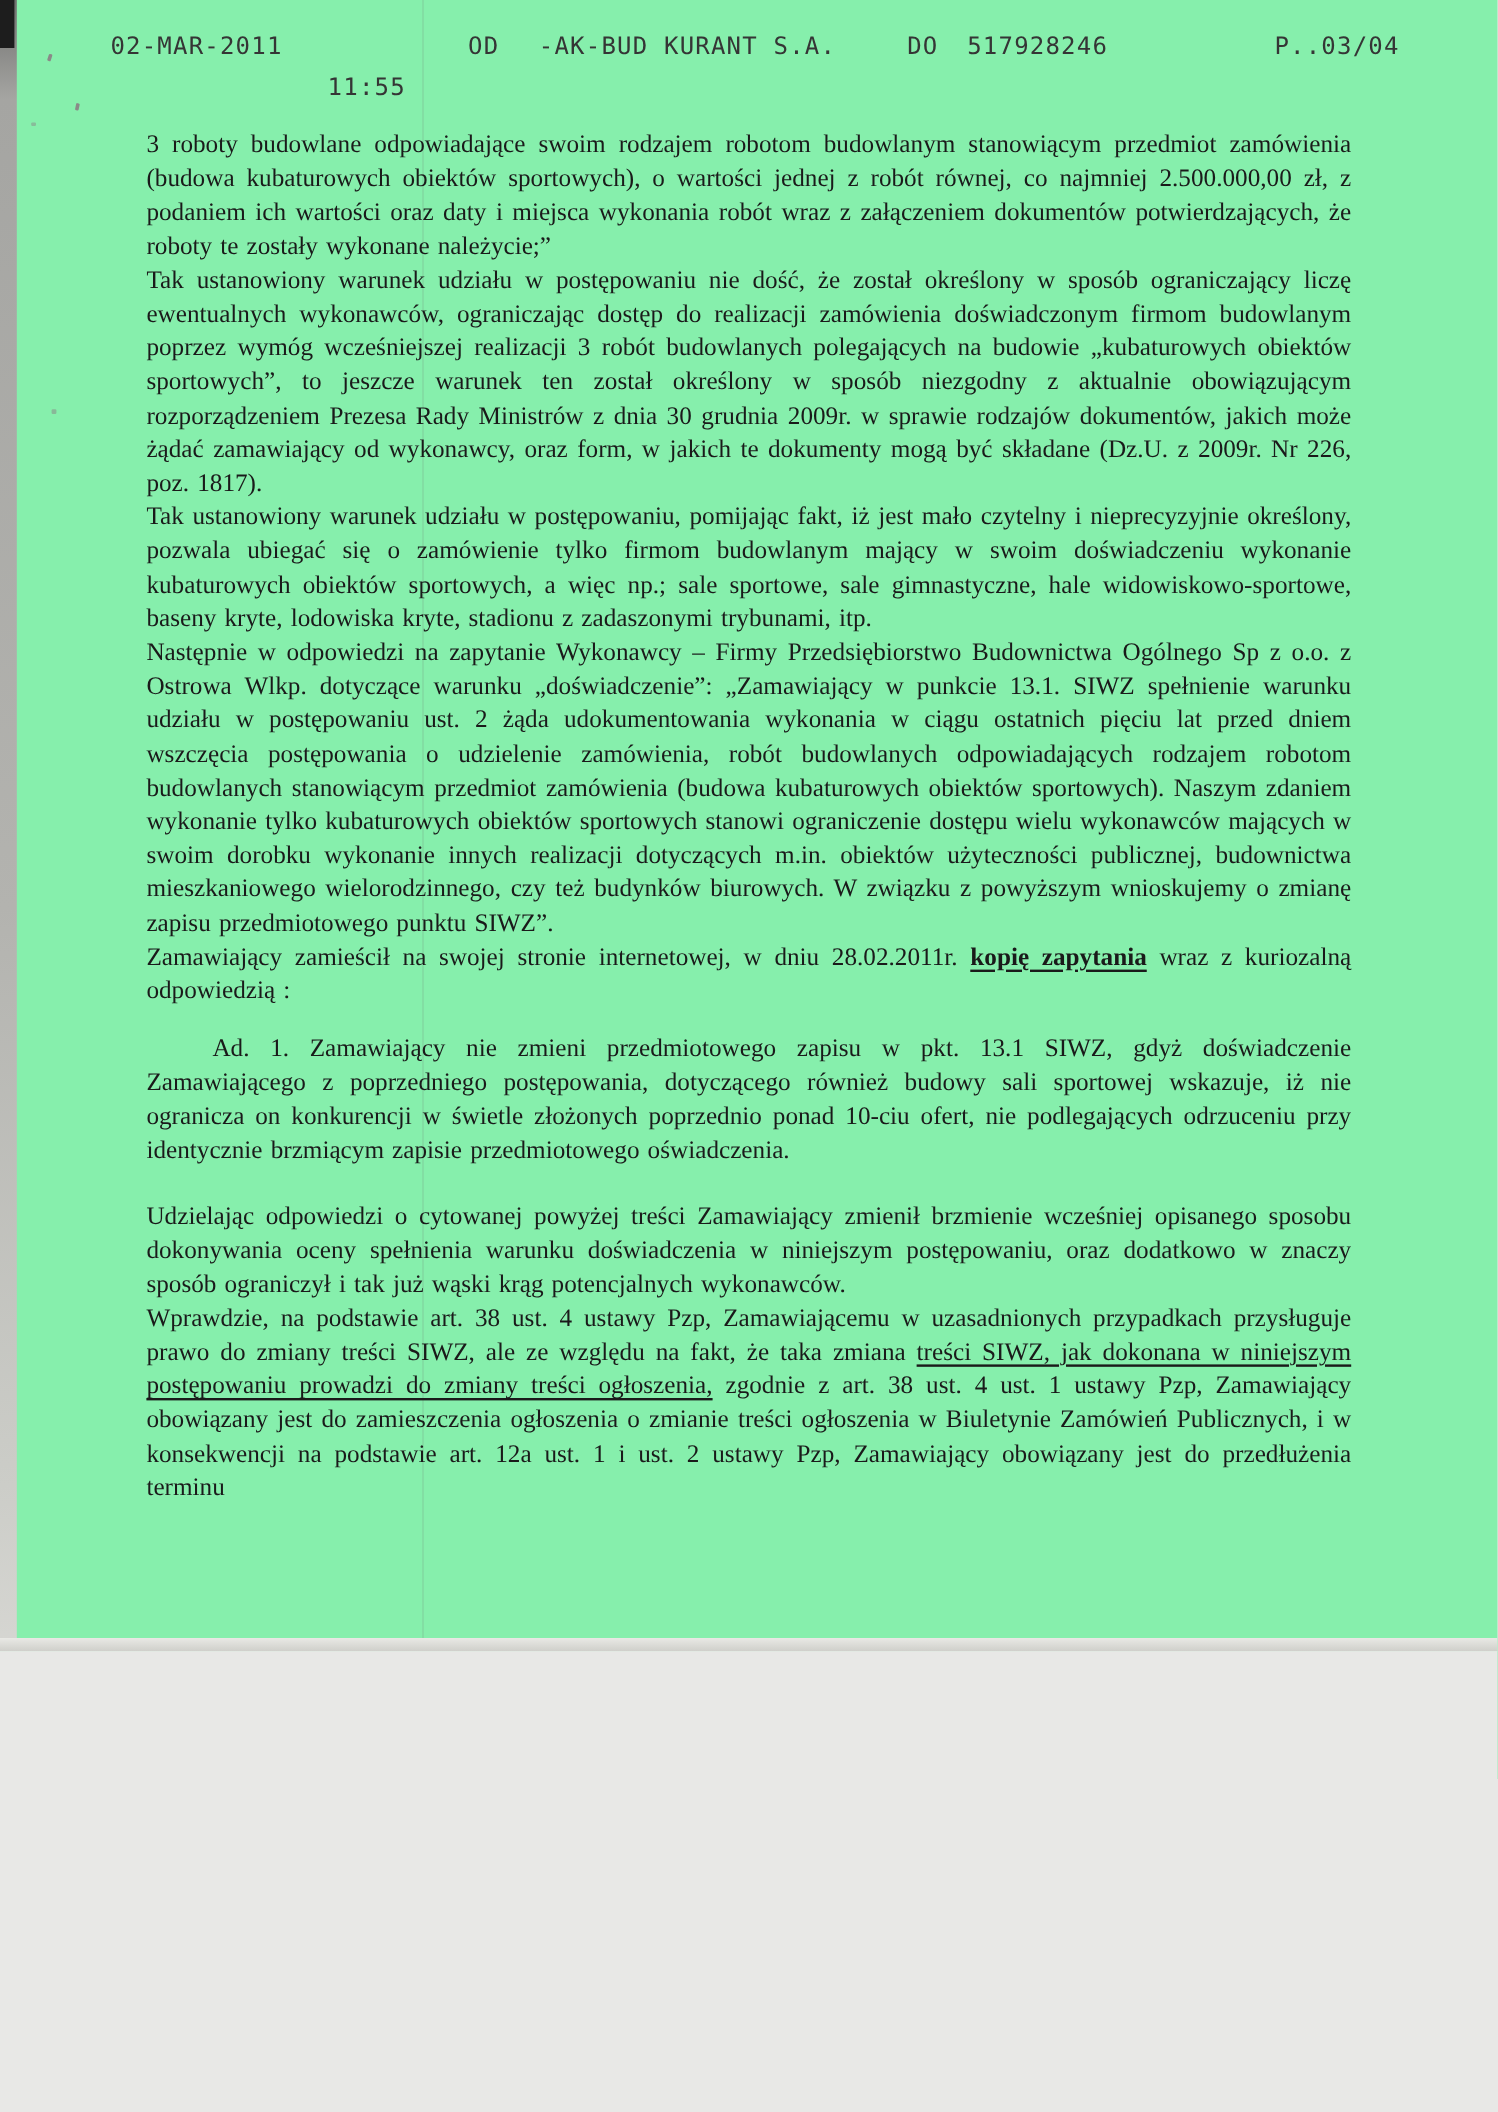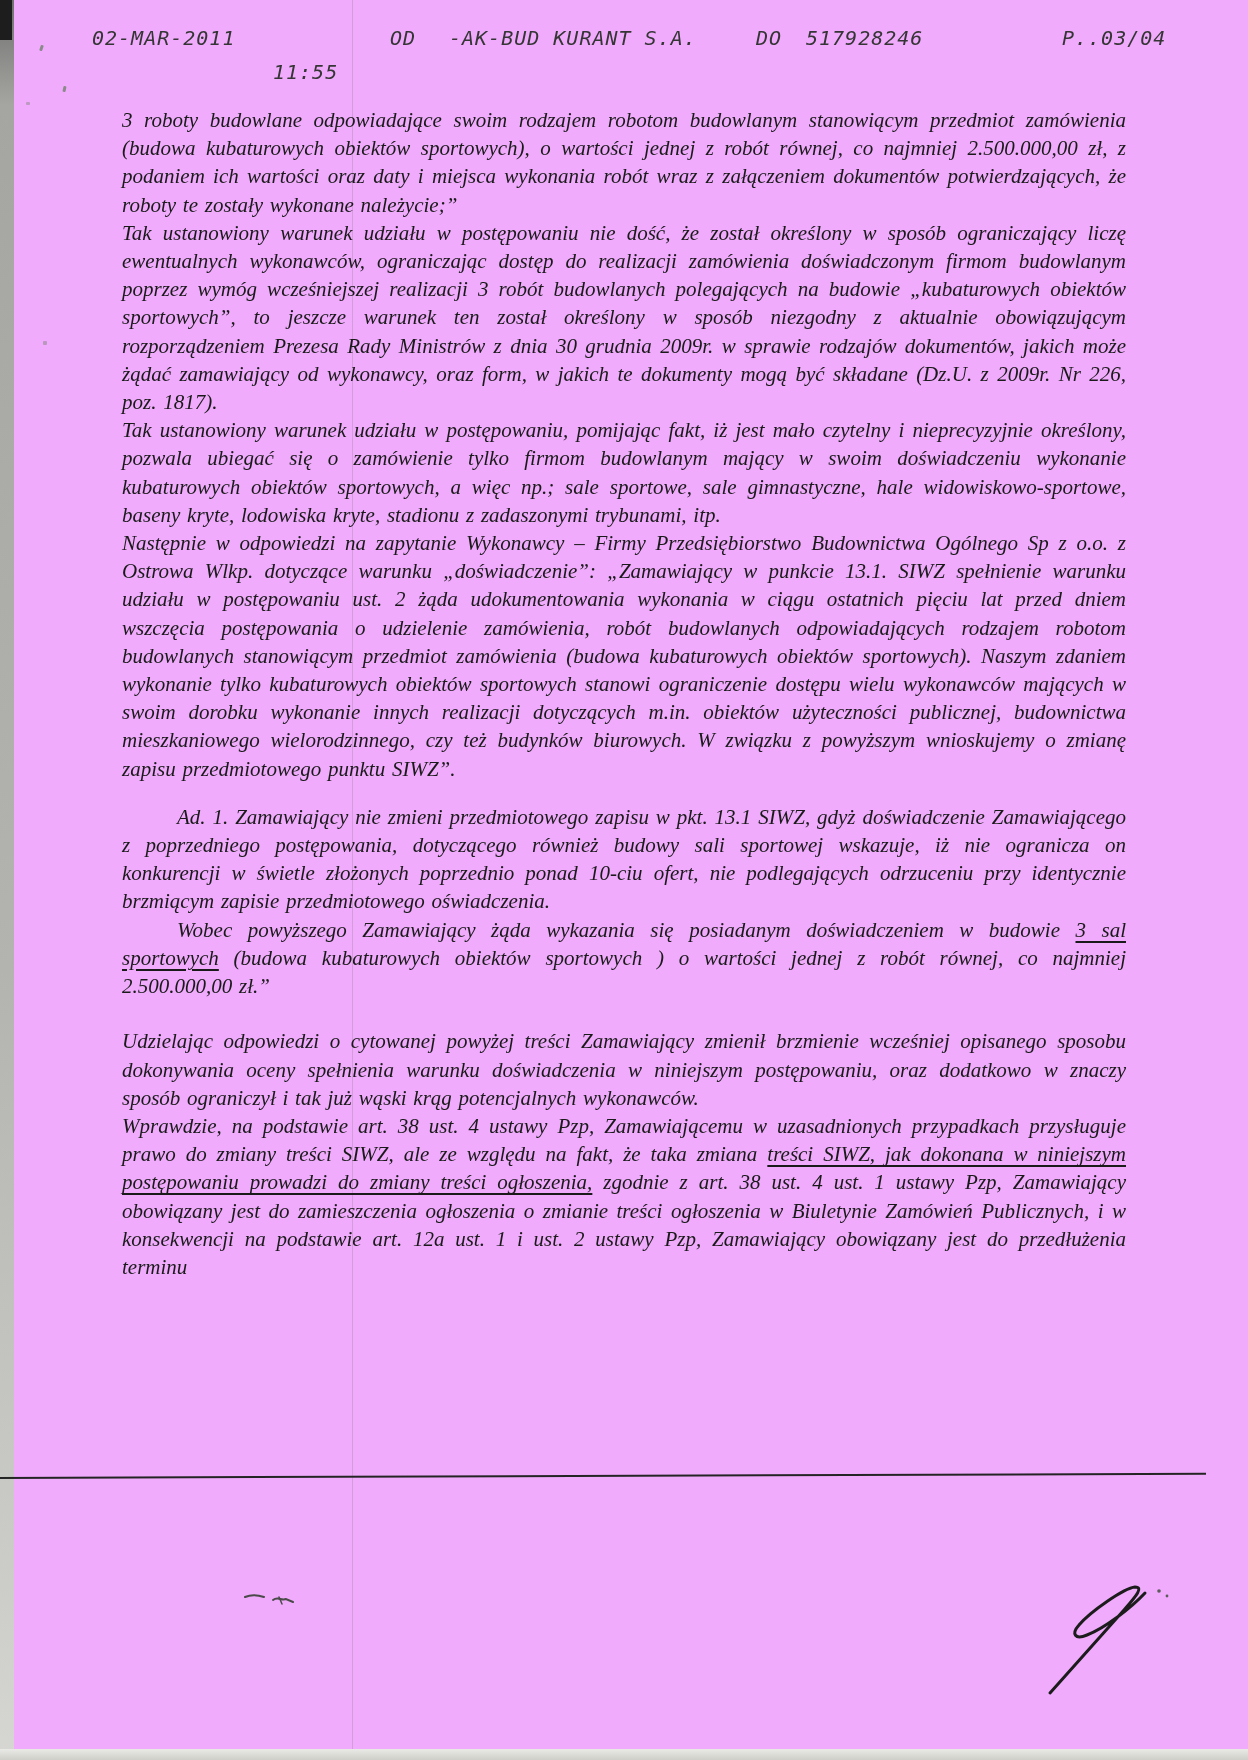--- a/index.html
+++ b/index.html
@@ -1,23 +1,22 @@
 <!DOCTYPE html>
 <html><head>
 <meta charset="utf-8">
 <style>
   html,body{margin:0;padding:0;background:#e8e8e6;}
   .page{
     position:relative;
-    width:1248px;height:1760px;
-    background:#f0abfc;
+    width:1248px;height:1376px;
+    background:#86efac;
     overflow:hidden;
     font-family:"Liberation Serif", serif;
     color:#1a1a1a;
-    font-style:italic;
   }
   
   .edge-strip{
     position:absolute;left:0;top:0;width:14px;height:100%;
     background:linear-gradient(#6f6f6d, #a5a5a2 6%, #b3b3af 55%, #cccdc8 90%, #d6d6d2);
   }
   .edge-strip-top{
     position:absolute;left:0;top:0;width:12px;height:40px;background:#1d1d1d;
   }
   .bottom-strip{
@@ -86,22 +85,22 @@
     <span class="fh-to-label">DO</span>
     <span class="fh-recipient">517928246</span>
     <span class="fh-page">P..03/04</span>
   </header>
 
   <main class="doc" id="doc">
       <p><span>3 roboty budowlane odpowiadające swoim rodzajem robotom budowlanym stanowiącym przedmiot zamówienia (budowa kubaturowych obiektów sportowych), o wartości jednej z robót równej, co najmniej 2.500.000,00 zł, z podaniem ich wartości oraz daty i miejsca wykonania robót wraz z załączeniem dokumentów potwierdzających, że roboty te zostały wykonane należycie;”</span></p>
       <p><span>Tak ustanowiony warunek udziału w postępowaniu  nie dość, że został  określony w sposób ograniczający liczę ewentualnych wykonawców, ograniczając dostęp  do realizacji zamówienia doświadczonym firmom budowlanym poprzez wymóg wcześniejszej realizacji 3 robót budowlanych polegających na budowie „kubaturowych obiektów sportowych”, to jeszcze warunek ten został określony w sposób niezgodny z aktualnie obowiązującym rozporządzeniem Prezesa Rady Ministrów z dnia 30 grudnia 2009r. w sprawie rodzajów dokumentów, jakich może żądać zamawiający od wykonawcy, oraz form, w jakich te dokumenty mogą być składane (Dz.U. z 2009r. Nr 226, poz. 1817).</span></p>
       <p><span>Tak ustanowiony warunek udziału w postępowaniu, pomijając fakt, iż jest mało czytelny i nieprecyzyjnie określony,  pozwala ubiegać się o zamówienie tylko  firmom budowlanym mający w swoim doświadczeniu wykonanie kubaturowych obiektów sportowych, a więc np.; sale sportowe, sale gimnastyczne, hale widowiskowo-sportowe, baseny kryte, lodowiska kryte, stadionu z zadaszonymi trybunami, itp.</span></p>
       <p><span>Następnie  w odpowiedzi na zapytanie Wykonawcy – Firmy  Przedsiębiorstwo Budownictwa Ogólnego Sp z o.o.  z Ostrowa Wlkp. dotyczące warunku „doświadczenie”: „Zamawiający w punkcie 13.1. SIWZ spełnienie warunku udziału w postępowaniu ust. 2 żąda udokumentowania wykonania w ciągu ostatnich pięciu lat przed dniem wszczęcia postępowania o udzielenie zamówienia, robót budowlanych odpowiadających rodzajem robotom budowlanych stanowiącym przedmiot zamówienia (budowa kubaturowych obiektów sportowych). Naszym zdaniem wykonanie tylko kubaturowych obiektów sportowych stanowi ograniczenie dostępu wielu wykonawców mających w swoim dorobku wykonanie  innych  realizacji dotyczących m.in. obiektów użyteczności publicznej, budownictwa mieszkaniowego wielorodzinnego, czy też budynków biurowych. W związku z powyższym wnioskujemy  o zmianę zapisu przedmiotowego punktu SIWZ”.</span></p>
+      <p><span>Zamawiający zamieścił na swojej stronie internetowej, w dniu 28.02.2011r.  </span><span class="b u">kopię zapytania</span><span> wraz z  kuriozalną odpowiedzią :</span></p>
       <p class="indent gap-small"><span>Ad. 1. Zamawiający nie zmieni przedmiotowego zapisu w pkt. 13.1 SIWZ, gdyż doświadczenie Zamawiającego z poprzedniego postępowania, dotyczącego również budowy sali sportowej wskazuje, iż nie ogranicza on konkurencji w świetle złożonych poprzednio ponad 10-ciu ofert, nie podlegających odrzuceniu przy identycznie brzmiącym zapisie przedmiotowego oświadczenia.</span></p>
-      <p class="indent"><span>Wobec powyższego Zamawiający żąda wykazania się posiadanym doświadczeniem w budowie </span><span class="u">3 sal sportowych</span><span> (budowa kubaturowych obiektów sportowych ) o wartości jednej z robót równej, co najmniej 2.500.000,00 zł.”</span></p>
       <p class="gap-large"><span>Udzielając odpowiedzi o cytowanej powyżej treści Zamawiający  zmienił brzmienie  wcześniej opisanego sposobu  dokonywania oceny spełnienia warunku doświadczenia w niniejszym postępowaniu, oraz dodatkowo w znaczy sposób ograniczył i tak już wąski krąg potencjalnych wykonawców.</span></p>
       <p><span>Wprawdzie, na podstawie art. 38 ust. 4 ustawy Pzp, Zamawiającemu  w uzasadnionych przypadkach przysługuje prawo  do zmiany treści SIWZ, ale  ze względu na fakt, że taka zmiana </span><span class="u">treści SIWZ, jak dokonana w niniejszym postępowaniu prowadzi do zmiany treści ogłoszenia,</span><span> zgodnie z art. 38 ust. 4 ust. 1 ustawy Pzp, Zamawiający obowiązany jest do zamieszczenia ogłoszenia o zmianie treści ogłoszenia w Biuletynie Zamówień Publicznych, i w konsekwencji  na podstawie art. 12a ust. 1 i ust. 2 ustawy Pzp, Zamawiający obowiązany jest do przedłużenia terminu</span></p>
     </main>
 
   <div class="strike-line"></div>
 
   <svg class="squiggle" width="62" height="22" viewBox="0 0 62 22">
     <path d="M 2,9 C 9,6 15,7 21,9" fill="none" stroke="#4a4a48" stroke-width="2" stroke-linecap="round"></path>
     <path d="M 30,12 C 35,8 38,13 43,11 l 7,3" fill="none" stroke="#4a4a48" stroke-width="2" stroke-linecap="round"></path>
     <path d="M 36,9 l 3,7" fill="none" stroke="#4a4a48" stroke-width="1.5" stroke-linecap="round"></path>

